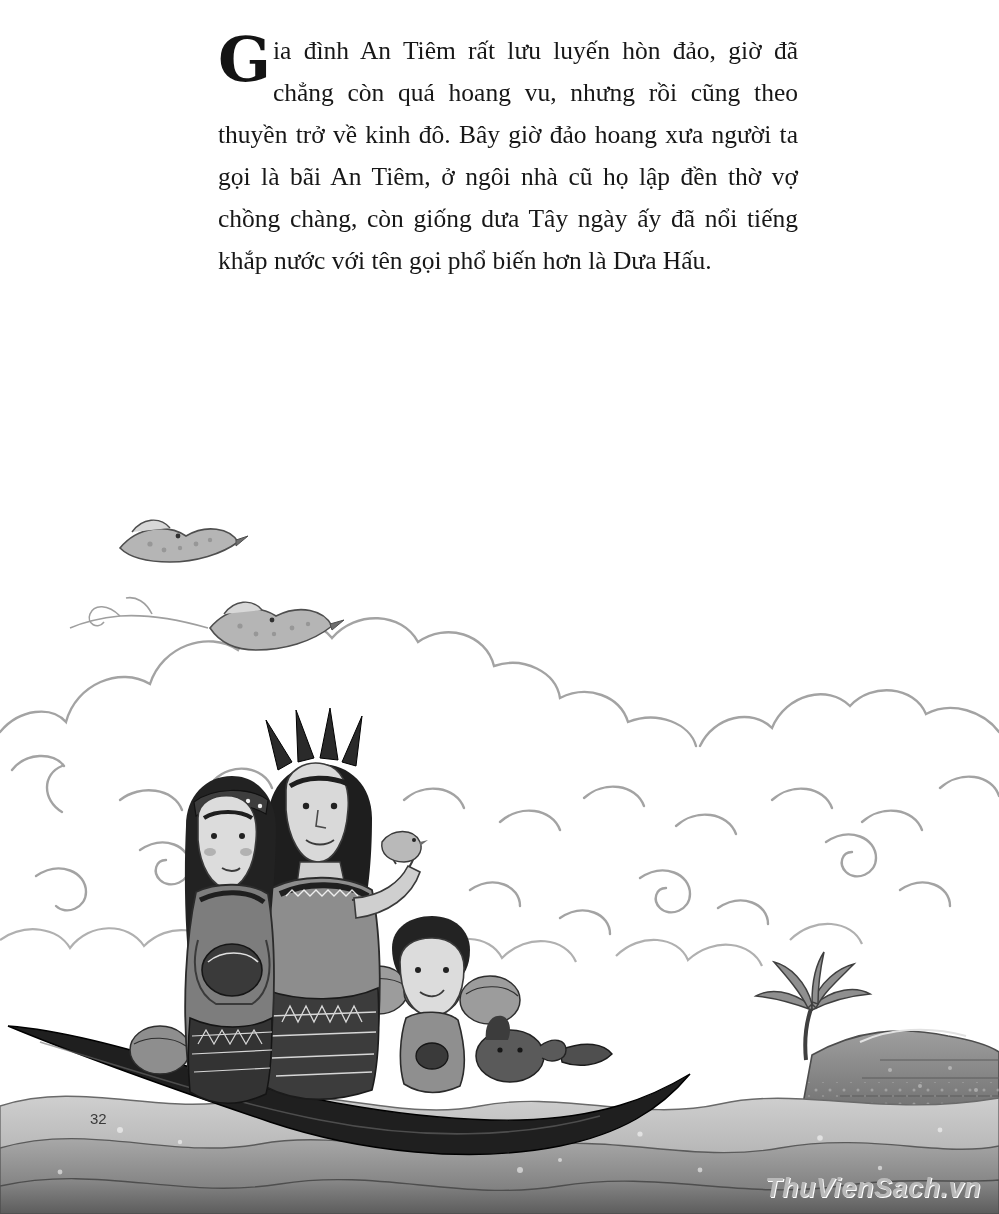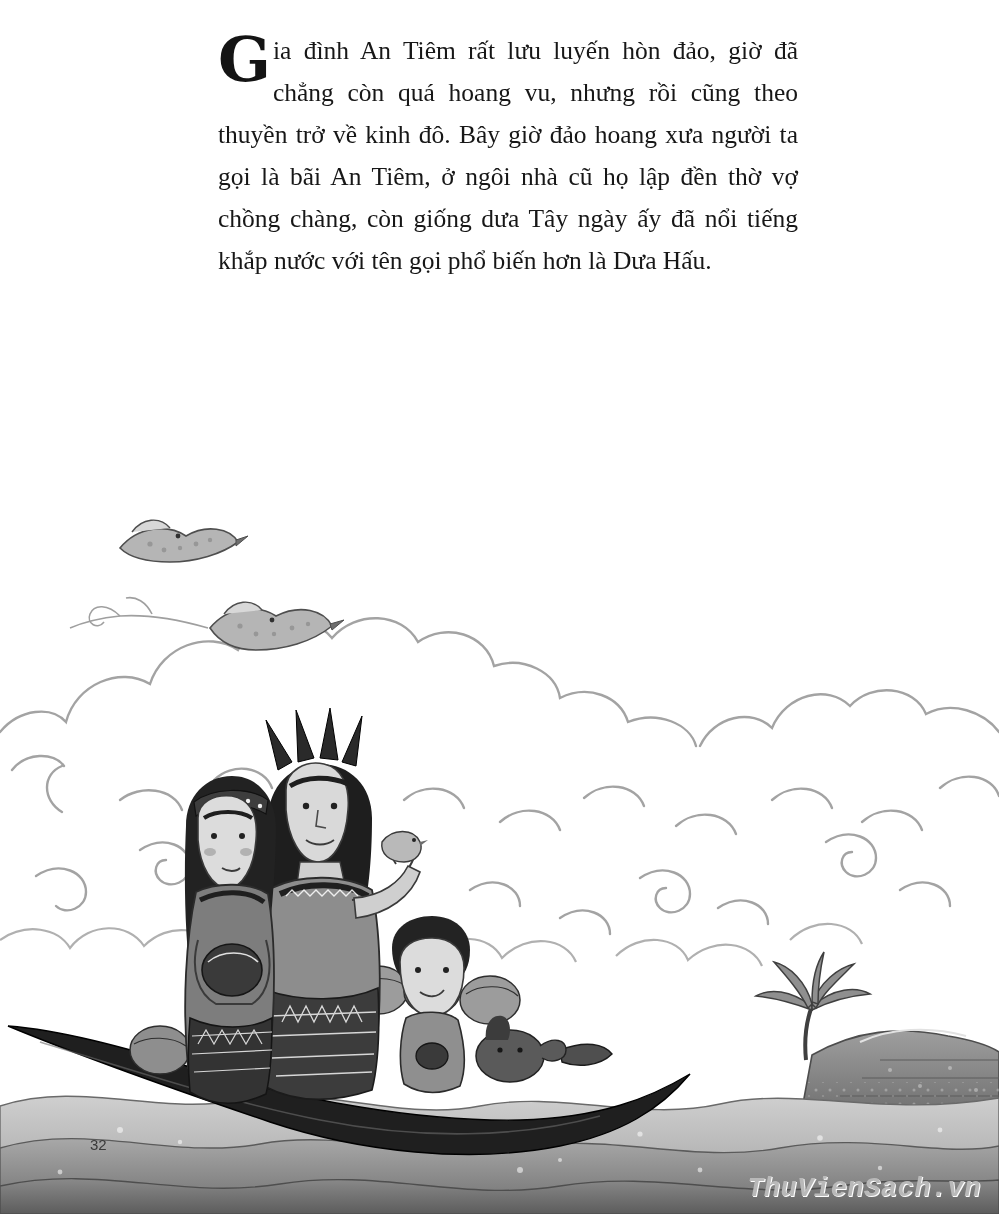--- a/index.html
+++ b/index.html
@@ -61,29 +61,28 @@
   }
 
   
   .page-number {
     position: absolute;
     left: 90px;
     top: 1110px;
     font-family: "Liberation Sans", sans-serif;
     font-size: 15px;
     color: #3a3a3a;
-    margin-top: 26px;
   }
 
   
   .watermark {
     position: absolute;
     right: 18px;
     bottom: 10px;
-    font-family: Liberation Mono, monospace;
+    font-family: Liberation Sans, sans-serif;
     font-size: 27px;
     font-weight: 700;
     font-style: italic;
     color: #b9b9b9;
     letter-spacing: 0.5px;
     text-shadow: 1px 1px 0 #ffffff;
     white-space: nowrap;
   }
 </style>
 </head>

